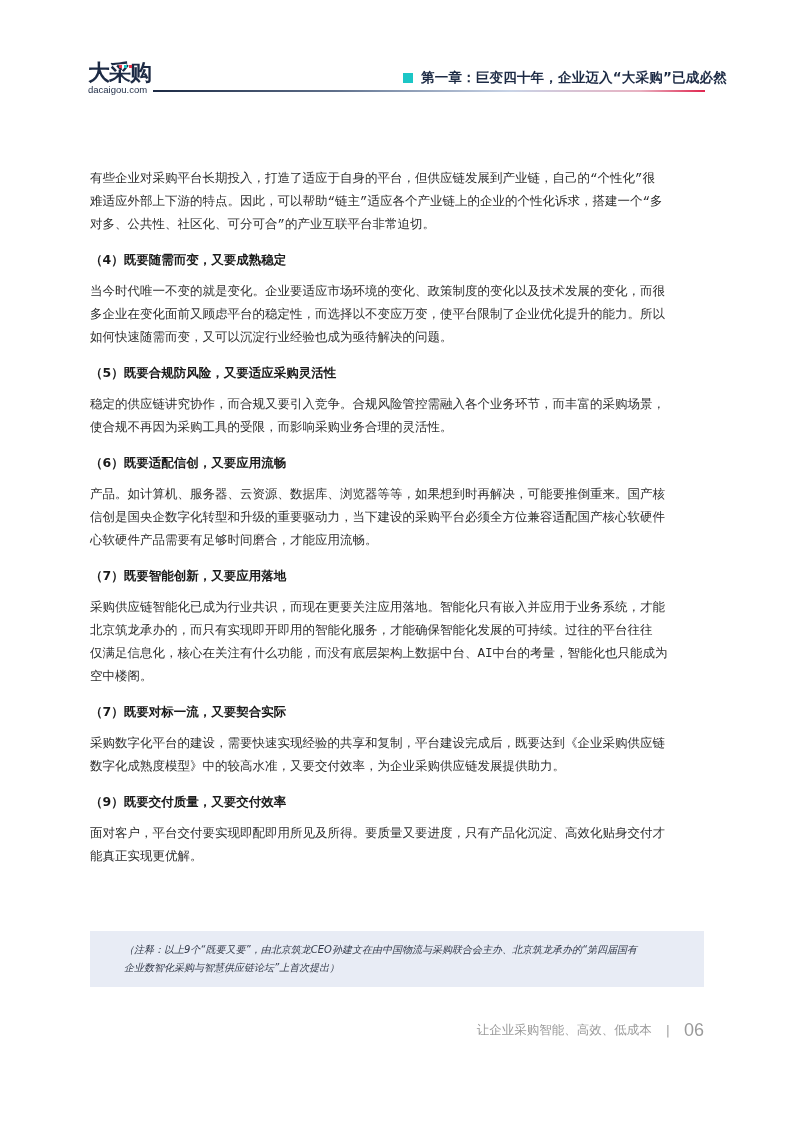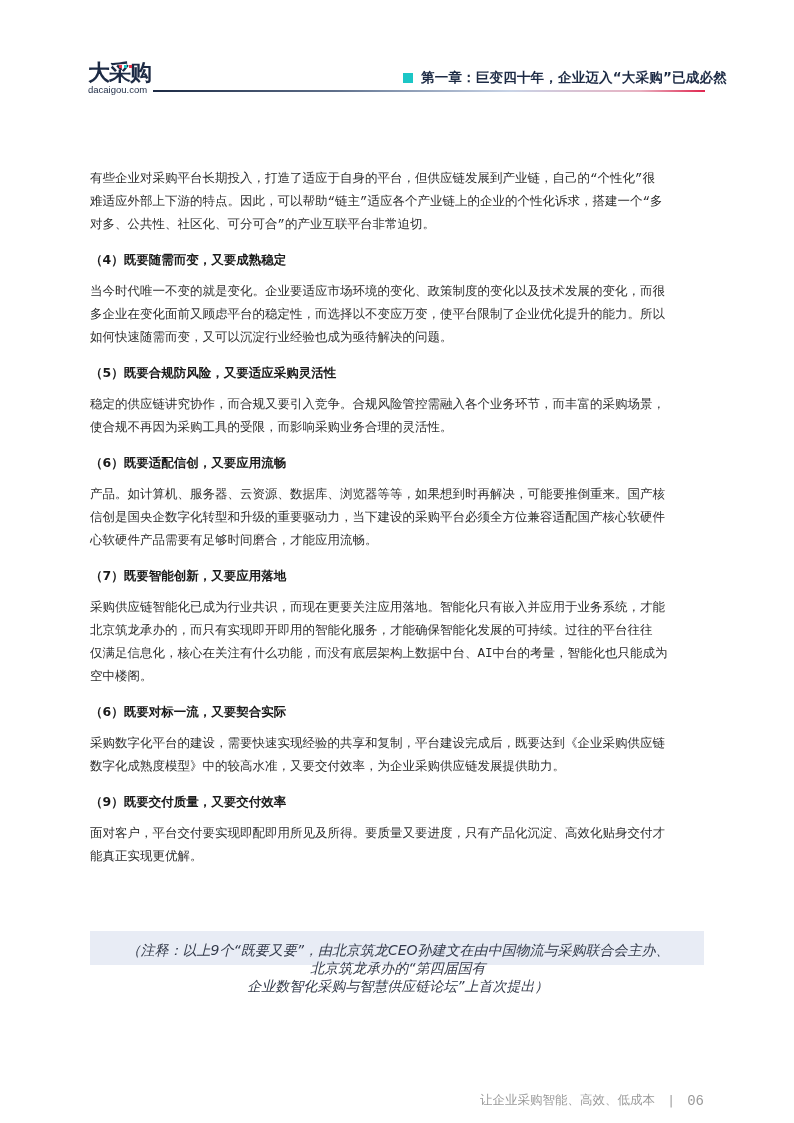--- a/index.html
+++ b/index.html
@@ -36,30 +36,30 @@
 
   .content { position: absolute; left: 90px; top: 168px; width: 616px; }
   .section { margin-bottom: 13px; }
   .sec-heading {
     font-size: 12.5px; font-weight: bold; color: #1a1a1a; line-height: 20px; margin-bottom: 11px;
   }
   .sec-body { font-size: 12.5px; line-height: 23px; color: #2e2e2e; text-align: justify; }
   .sec-body p { margin: 0; font-family: Liberation Mono, monospace; }
 
   .note {
-    position: absolute; left: 90px; top: 931px; width: 614px; height: 34px;
+    position: absolute; left: 90px; top: 931px; width: 614px; height: 56px;
     background: #e8ecf5; box-sizing: border-box; padding: 10px 32px 0 34px;
-    font-size: 14px; font-style: italic; color: #333a4a; line-height: 18px; text-align: center;
+    font-size: 10px; font-style: italic; color: #333a4a; line-height: 18px;
   }
   .footer {
-    position: absolute; right: 90px; top: 1092px; display: flex; align-items: center;
+    position: absolute; right: 90px; top: 1020px; display: flex; align-items: center;
     font-size: 12.5px; color: #9a9a9a;
   }
   .footer-sep { margin: 0 14px; color: #9a9a9a; }
-  .footer-page { font-family: Liberation Mono, monospace; font-size: 14px; color: #9a9a9a; text-align: right; }
+  .footer-page { font-family: Liberation Sans, sans-serif; font-size: 18px; color: #9a9a9a; text-align: right; }
 </style>
 </head>
 <body>
 
 <div class="header">
   <div class="logo">
     <div class="logo-cn">大采购</div>
     <div class="logo-dots">
       <span style="background:#e8334a"></span>
       <span style="background:#1cc6c6"></span>
@@ -114,21 +114,21 @@
     <div class="sec-heading">（7）既要智能创新，又要应用落地</div>
     <div class="sec-body">
       <p>采购供应链智能化已成为行业共识，而现在更要关注应用落地。智能化只有嵌入并应用于业务系统，才能</p>
       <p>北京筑龙承办的，而只有实现即开即用的智能化服务，才能确保智能化发展的可持续。过往的平台往往</p>
       <p>仅满足信息化，核心在关注有什么功能，而没有底层架构上数据中台、AI中台的考量，智能化也只能成为</p>
       <p>空中楼阁。</p>
     </div>
   </div>
 
   <div class="section">
-    <div class="sec-heading">（6）既要对标一流，又要契合实际</div>
+    <div class="sec-heading">（7）既要对标一流，又要契合实际</div>
     <div class="sec-body">
       <p>采购数字化平台的建设，需要快速实现经验的共享和复制，平台建设完成后，既要达到《企业采购供应链</p>
       <p>数字化成熟度模型》中的较高水准，又要交付效率，为企业采购供应链发展提供助力。</p>
     </div>
   </div>
 
   <div class="section">
     <div class="sec-heading">（9）既要交付质量，又要交付效率</div>
     <div class="sec-body">
       <p>面对客户，平台交付要实现即配即用所见及所得。要质量又要进度，只有产品化沉淀、高效化贴身交付才</p>

